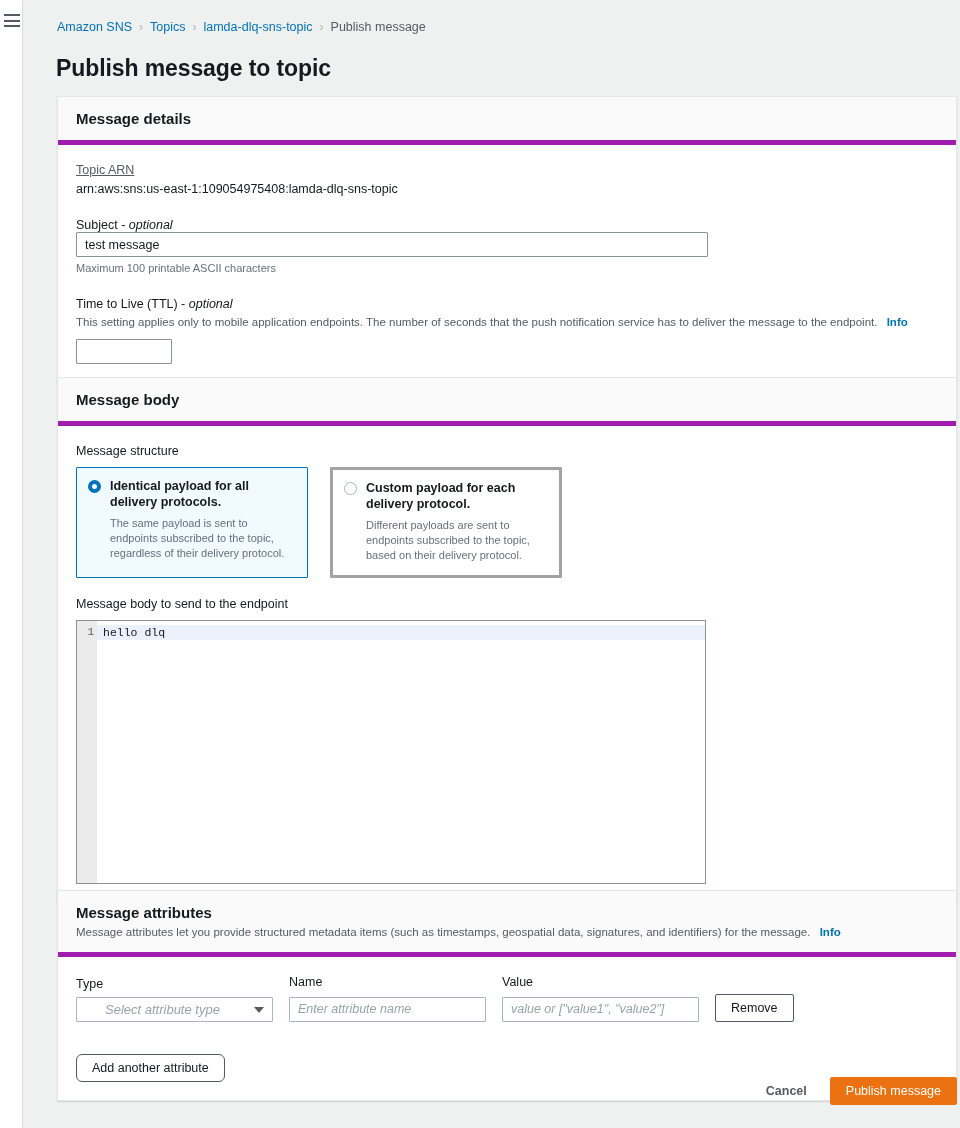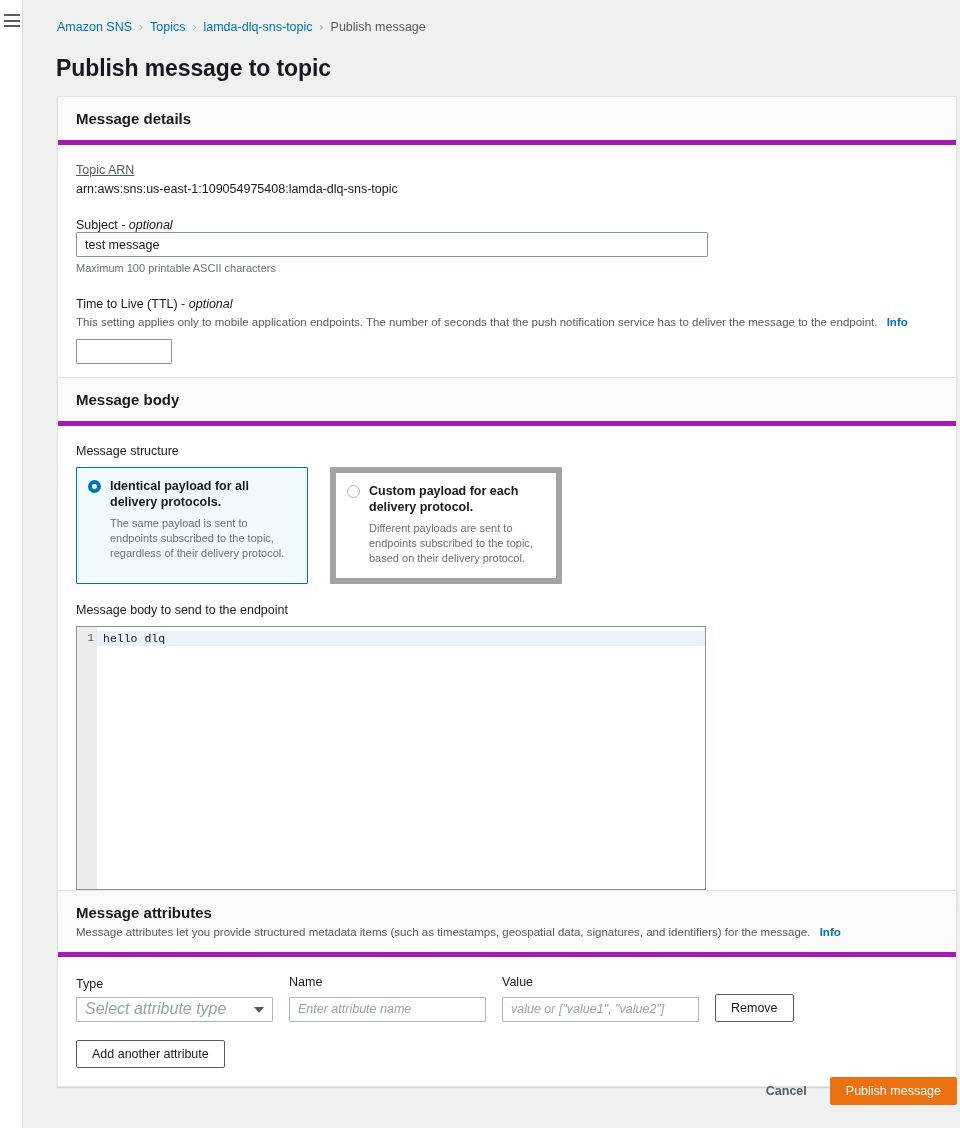--- a/index.html
+++ b/index.html
@@ -69,21 +69,21 @@
   input.text {
     display: block; height: 25px; border: 1px solid #879596; background: #fff;
     font-family: "Liberation Sans", sans-serif; font-size: 12.5px; color: #16191f;
     padding: 0 8px; outline: none; border-radius: 1px;
   }
   input.text::placeholder { color: #95a5a6; font-style: italic; }
 
   
   .tiles { display: flex; gap: 22px; margin-top: 9px; }
   .tile {
-    width: 232px; min-height: 92px; border: 6px solid #a3a3a3; background: #fff;
+    width: 232px; min-height: 92px; border: 3px solid #a3a3a3; background: #fff;
     padding: 10px 12px 12px 11px; display: flex; gap: 9px; cursor: pointer;
     border-radius: 1px;
   }
   .tile.selected { border: 1px solid #0073bb; background: #f1faff; }
   .radio {
     width: 13px; height: 13px; border-radius: 50%; border: 1px solid #aab7b8;
     background: #fff; flex: 0 0 auto; margin-top: 2px; position: relative;
   }
   .tile.selected .radio { border: 4px solid #0073bb; background: #fff; }
   .tile-title { font-size: 12.5px; font-weight: bold; color: #16191f; line-height: 1.28; }
@@ -109,39 +109,39 @@
   
   .attr-grid { display: flex; align-items: flex-end; gap: 16px; }
   .attr-col-type { width: 197px; }
   .attr-col-name { width: 197px; }
   .attr-col-value { width: 197px; }
   .col-label { font-size: 12.5px; color: #16191f; margin-bottom: 6px; }
   .select {
     position: relative; height: 25px; border: 1px solid #aab7b8; background: #fff;
     display: flex; align-items: center; padding: 0 8px; cursor: pointer; border-radius: 1px;
   }
-  .select-text { font-size: 16px; color: #95a5a6; font-style: italic; }
+  .select-text { font-size: 13px; color: #95a5a6; font-style: italic; margin-left: 20px; }
   .chevron {
     position: absolute; right: 8px; top: 50%; margin-top: -2px;
     width: 0; height: 0; border-left: 5px solid transparent;
     border-right: 5px solid transparent; border-top: 6px solid #545b64;
   }
   input.attr { width: 100%; border-color: #aab7b8; margin-top: 8px; }
 
   .btn {
     height: 28px; padding: 0 15px; font-size: 12.5px; font-weight: normal;
     border-radius: 2px; cursor: pointer; display: inline-flex;
     align-items: center; justify-content: center;
     font-family: "Liberation Sans", sans-serif;
   }
   .btn-normal { background: #fff; border: 1px solid #545b64; color: #16191f; }
   .btn-primary { background: #ec7211; border: 1px solid #ec7211; color: #fff; }
   .btn-link { background: transparent; border: none; color: #545b64; font-weight: bold; }
   .btn-remove { margin-bottom: 0; }
-  .add-attr { margin-top: 18px; }
+  .add-attr { margin-top: 32px; border-radius: 6px; }
 
   .footer {
     position: absolute; left: 33px; width: 900px; height: 42px;
     display: flex; align-items: center; justify-content: flex-end; gap: 8px;
   }
 </style>
 </head>
 <body>
 
 <div class="app">

